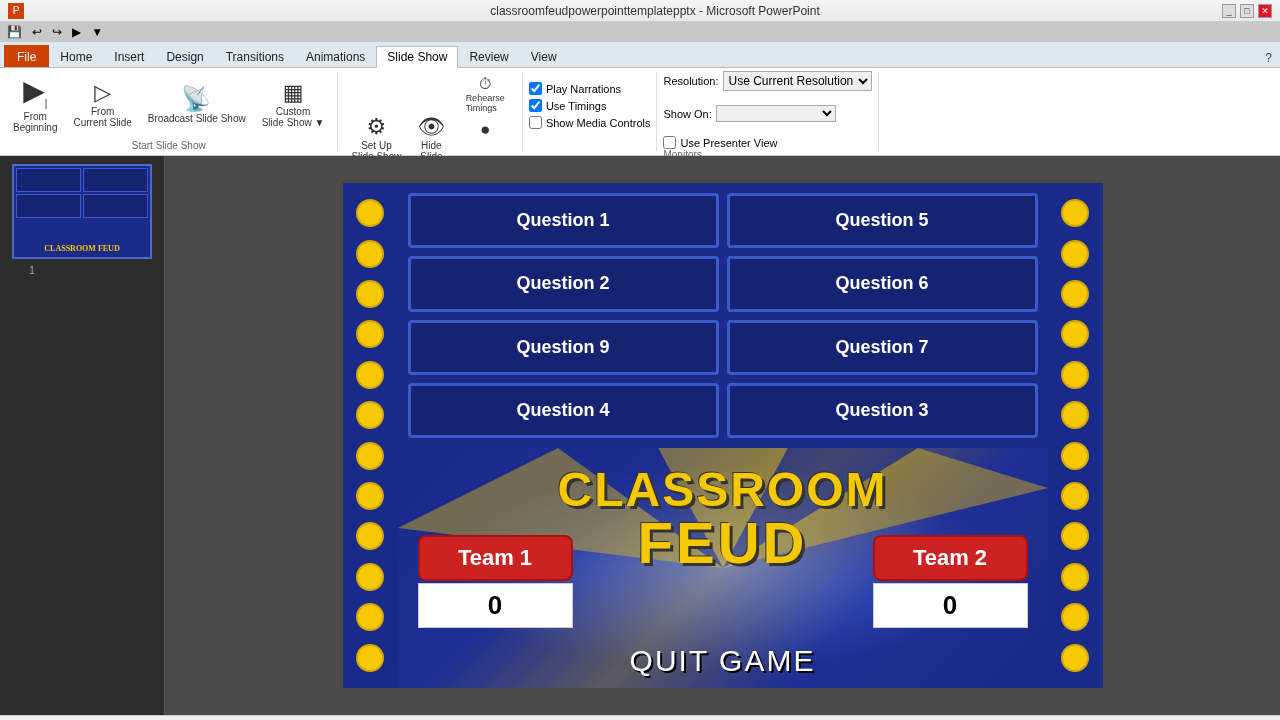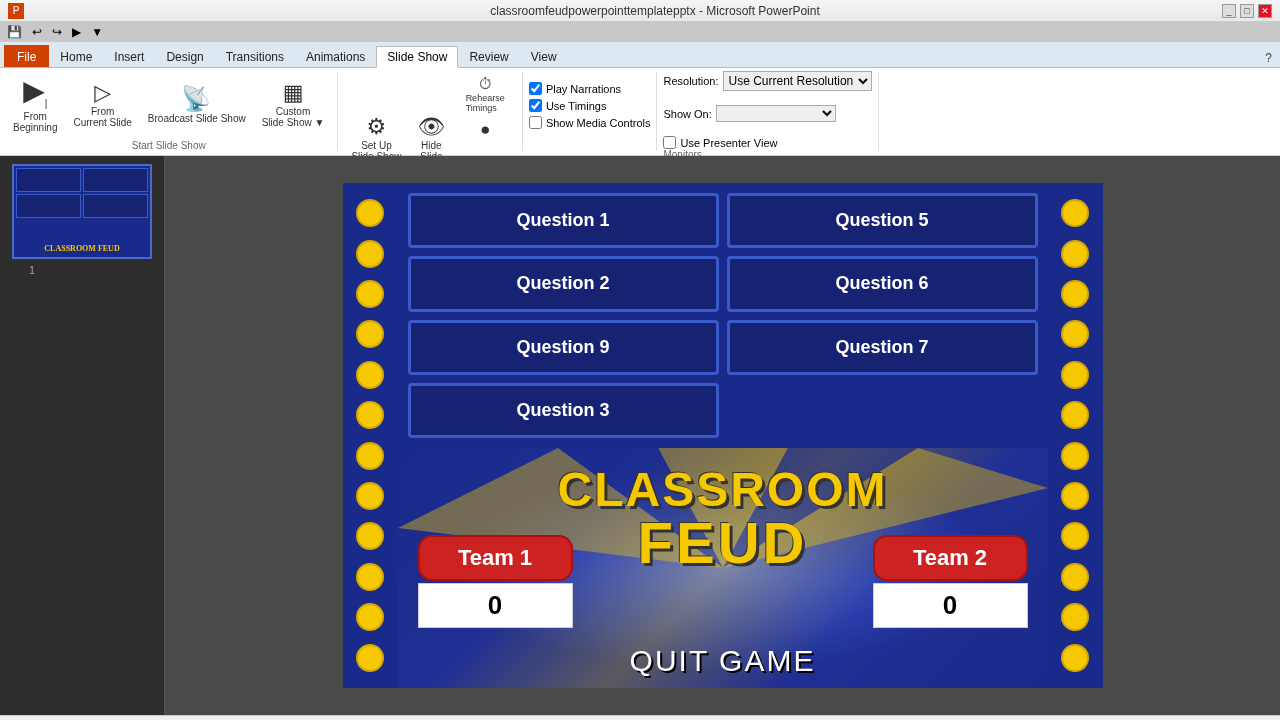--- a/index.html
+++ b/index.html
@@ -271,21 +271,21 @@
     .team-btn {
       background: #cc2222;
       color: #fff;
       font-size: 22px;
       font-weight: bold;
       padding: 8px 0;
       width: 155px;
       text-align: center;
       border: 2px solid #aa1111;
       cursor: pointer;
-      border-radius: 14px;
+      border-radius: 8px;
     }
     .team-score {
       background: #fff;
       color: #000;
       font-size: 26px;
       font-weight: bold;
       width: 155px;
       text-align: center;
       padding: 6px 0;
       border: 1px solid #ccc;
@@ -515,20 +515,21 @@
         <div class="dot"></div>
       </div>
 
       <div id="questions-grid">
         <div class="question-btn">Question 1</div>
         <div class="question-btn">Question 5</div>
         <div class="question-btn">Question 2</div>
         <div class="question-btn">Question 6</div>
         <div class="question-btn">Question 9</div>
         <div class="question-btn">Question 7</div>
+        <div class="question-btn">Question 4</div>
         <div class="question-btn">Question 3</div>
       </div>
 
       <div id="slide-bottom">
 
         <div style="position:absolute;top:0;left:0;right:0;bottom:0;background:radial-gradient(ellipse at center, #4a6aee 0%, #1a2a8a 60%);opacity:0.7;"></div>
 
         <svg style="position:absolute;top:0;left:0;width:100%;height:100%;opacity:0.4;" viewBox="0 0 650 240" preserveAspectRatio="none">
           <polygon points="325,120 260,0 390,0" fill="#f5c800"></polygon>
           <polygon points="325,120 160,0 260,0" fill="#1a2a8a"></polygon>

